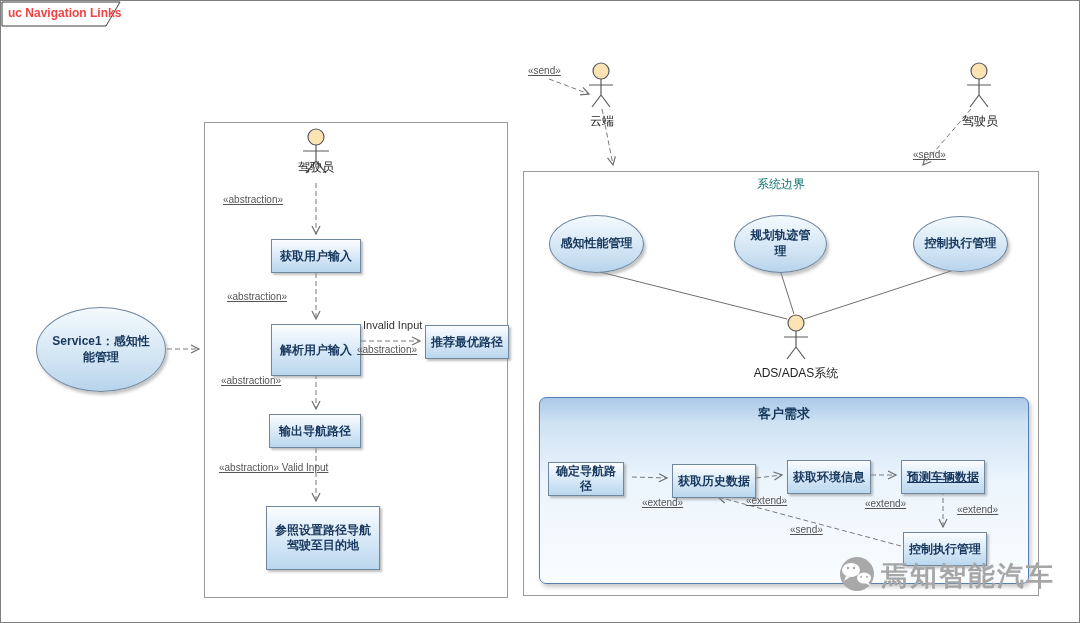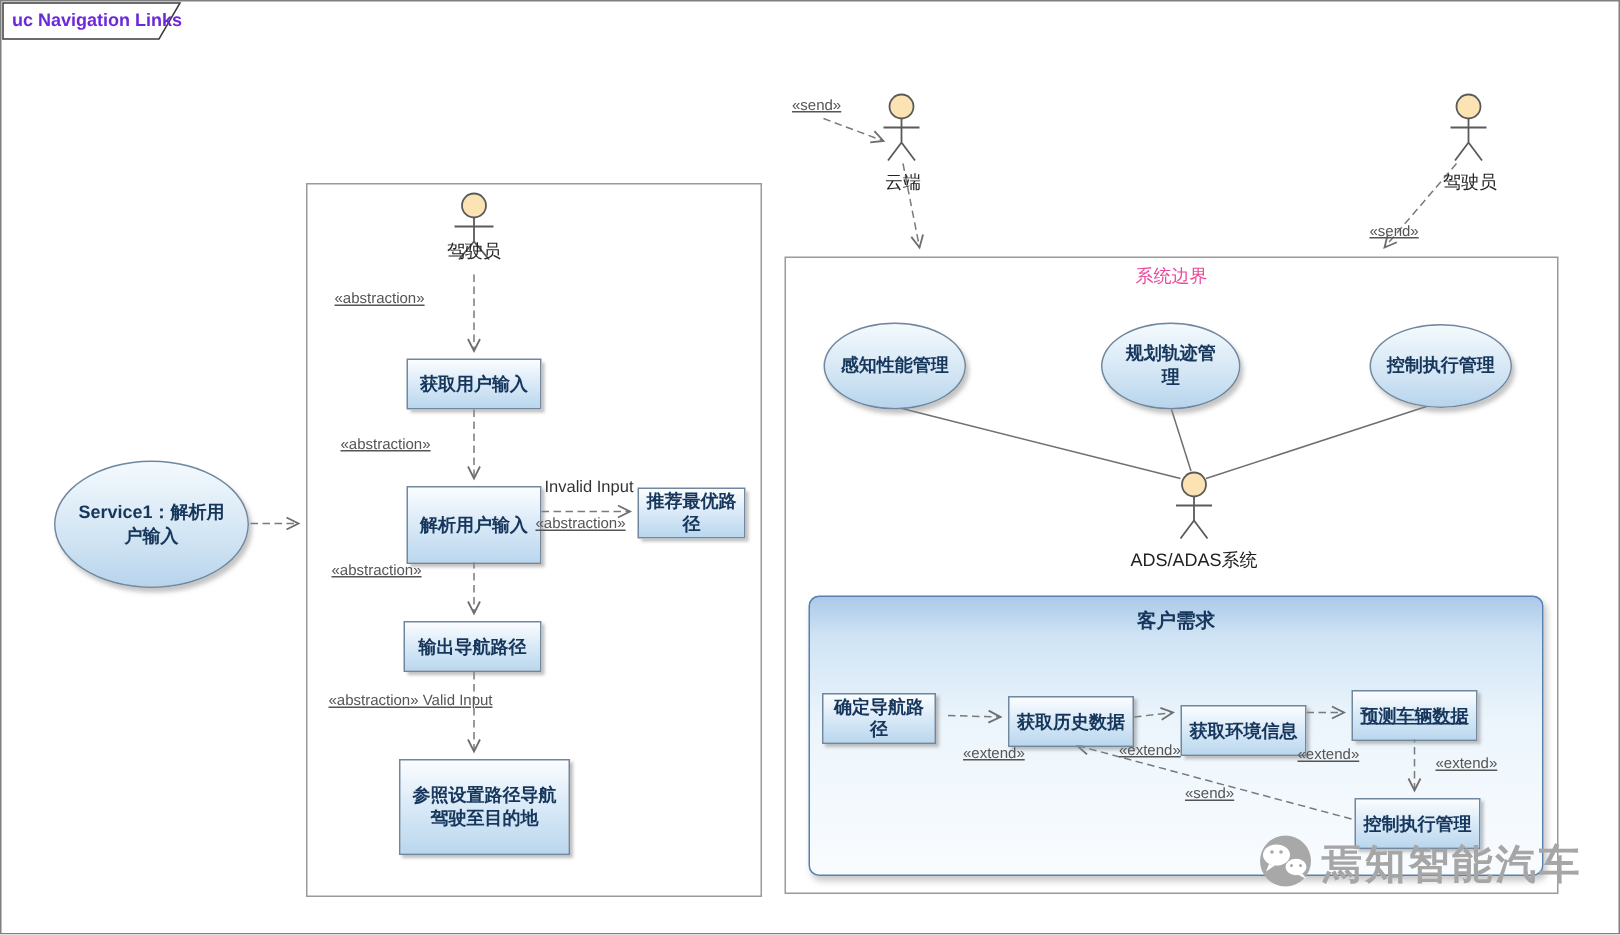--- a/index.html
+++ b/index.html
@@ -22,28 +22,28 @@
     position:absolute; display:flex; align-items:center; justify-content:center;
     text-align:center; padding:6px 10px; line-height:1.3;
     font-weight:bold; font-size:12px; color:#16365c;
     background:linear-gradient(180deg,#f4fafd 0%,#cce1f2 70%,#b7d4ec 100%);
     border:1px solid #70879e; border-radius:50%;
     box-shadow:2px 3px 3px rgba(140,140,140,.5);
   }
   .stereo { position:absolute; font-size:10px; color:#555; white-space:nowrap;text-decoration:underline; }
   .note-label { position:absolute; font-size:11px; color:#333; white-space:nowrap; }
   .actor-label { position:absolute; font-size:12px; color:#222; text-align:center; white-space:nowrap; }
-  .frame-title { position:absolute; font-size:12px; color:#ec4899; text-align:center; }
+  .frame-title { position:absolute; font-size:12px; color:#0f766e; text-align:center; }
   .panel {
     position:absolute; border:1px solid #5580b0; border-radius:7px;
     background:linear-gradient(180deg,#abc9e8 0%,#cfe3f4 14%,#ecf5fc 45%,#f9fcff 100%);
     box-shadow:2px 3px 4px rgba(120,120,120,.4);
   }
   .panel-title { position:absolute; font-weight:bold; font-size:13px; color:#16365c; text-align:center; }
-  .tab-text { position:absolute; left:7px; top:5px; font-size:12px; font-weight:bold; color:#6d28d9; white-space:nowrap; }
+  .tab-text { position:absolute; left:7px; top:5px; font-size:12px; font-weight:bold; color:#ef4444; white-space:nowrap; }
   .wm-text { position:absolute; font-weight:bold; font-size:27px; color:#a6a6a6; letter-spacing:2px; white-space:nowrap; }
 </style>
 </head>
 <body>
 
 <div class="canvas">
 
   <div class="frame" style="left:203px; top:121px; width:304px; height:476px;"></div>
   <div class="frame" style="left:522px; top:170px; width:516px; height:425px;"></div>
   <div class="panel" style="left:538px; top:396px; width:490px; height:187px;"></div>
@@ -107,51 +107,51 @@
       <circle cx="866" cy="576" r="1" fill="#a8a8a8"></circle>
     </g>
 
     <g>
       <path d="M1,1 L119,1 L105,25 L1,25 Z" fill="#ffffff" stroke="#3c3c3c" stroke-width="1"></path>
     </g>
   </svg>
 
   <div class="tab-text">uc Navigation Links</div>
 
-  <div class="uml-ellipse" style="left:35px; top:306px; width:130px; height:85px;">Service1：解析用户输入</div>
+  <div class="uml-ellipse" style="left:35px; top:306px; width:130px; height:85px;">Service1：感知性能管理</div>
 
   <div class="actor-label" style="left:280px; top:158px; width:70px;">驾驶员</div>
   <div class="stereo" style="left:222px; top:193px;">«abstraction»</div>
   <div class="uml-box" style="left:270px; top:238px; width:90px; height:34px;">获取用户输入</div>
   <div class="stereo" style="left:226px; top:290px;">«abstraction»</div>
   <div class="uml-box" style="left:270px; top:323px; width:90px; height:52px;">解析用户输入</div>
   <div class="note-label" style="left:362px; top:318px;">Invalid Input</div>
   <div class="stereo" style="left:356px; top:343px;">«abstraction»</div>
-  <div class="uml-box" style="left:424px; top:324px; width:72px; height:32px;">推荐最优路径</div>
+  <div class="uml-box" style="left:424px; top:324px; width:84px; height:32px;">推荐最优路径</div>
   <div class="stereo" style="left:220px; top:374px;">«abstraction»</div>
   <div class="uml-box" style="left:268px; top:413px; width:92px; height:34px;">输出导航路径</div>
   <div class="stereo" style="left:218px; top:461px;">«abstraction» Valid Input</div>
   <div class="uml-box" style="left:265px; top:505px; width:114px; height:64px;">参照设置路径导航驾驶至目的地</div>
 
   <div class="frame-title" style="left:522px; top:175px; width:516px;">系统边界</div>
   <div class="stereo" style="left:527px; top:64px;">«send»</div>
   <div class="actor-label" style="left:578px; top:112px; width:46px;">云端</div>
   <div class="actor-label" style="left:950px; top:112px; width:58px;">驾驶员</div>
   <div class="stereo" style="left:912px; top:148px;">«send»</div>
 
   <div class="uml-ellipse" style="left:548px; top:214px; width:95px; height:58px;">感知性能管理</div>
   <div class="uml-ellipse" style="left:733px; top:214px; width:93px; height:58px;">规划轨迹管理</div>
   <div class="uml-ellipse" style="left:912px; top:215px; width:95px; height:56px;">控制执行管理</div>
 
   <div class="actor-label" style="left:745px; top:364px; width:100px;">ADS/ADAS系统</div>
 
   <div class="panel-title" style="left:538px; top:404px; width:490px;">客户需求</div>
   <div class="uml-box" style="left:547px; top:461px; width:76px; height:30px;">确定导航路径</div>
   <div class="uml-box" style="left:671px; top:463px; width:84px; height:18px;">获取历史数据</div>
-  <div class="uml-box" style="left:786px; top:469px; width:84px; height:30px;">获取环境信息</div>
+  <div class="uml-box" style="left:786px; top:459px; width:84px; height:30px;">获取环境信息</div>
   <div class="uml-box" style="left:900px; top:459px; width:84px; height:30px;text-decoration:underline;">预测车辆数据</div>
   <div class="uml-box" style="left:902px; top:531px; width:84px; height:30px;">控制执行管理</div>
 
   <div class="stereo" style="left:641px; top:496px;">«extend»</div>
   <div class="stereo" style="left:745px; top:494px;">«extend»</div>
   <div class="stereo" style="left:864px; top:497px;">«extend»</div>
   <div class="stereo" style="left:956px; top:503px;">«extend»</div>
   <div class="stereo" style="left:789px; top:523px;">«send»</div>
 
   <div class="wm-text" style="left:880px; top:557px;">焉知智能汽车</div>

